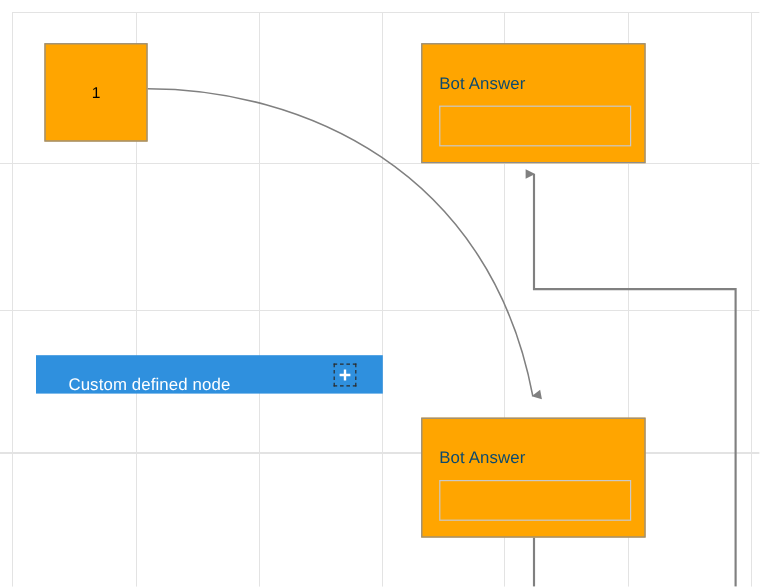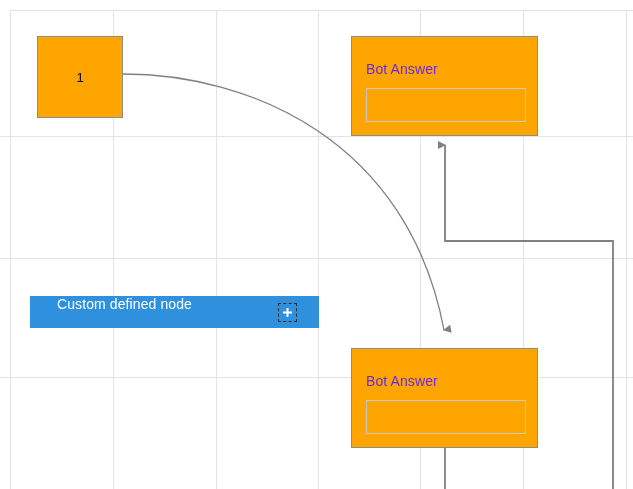--- a/index.html
+++ b/index.html
@@ -55,21 +55,21 @@
     width: 187px;
     height: 100px;
   }
   .bot-node-top { top: 36px; }
   .bot-node-bottom { top: 348px; }
   .bot-title {
     position: absolute;
     left: 14px;
     top: 24px;
     font-size: 14px;
-    color: #6d28d9;
+    color: #0c4a6e;
     letter-spacing: 0.1px;
     white-space: nowrap;
   }
   .bot-slot {
     position: absolute;
     left: 14px;
     top: 51px;
     width: 160px;
     height: 34px;
     box-sizing: border-box;
@@ -78,21 +78,21 @@
   }
   .custom-node {
     position: absolute;
     left: 30px;
     top: 296px;
     width: 289px;
     height: 32px;
     background: #2F90DE;
     box-sizing: border-box;
     display: flex;
-    align-items: flex-start;
+    align-items: flex-end;
   }
   .custom-node-label {
     color: #ffffff;
     font-size: 14px;
     margin-left: 27px;
     letter-spacing: 0.1px;
     white-space: nowrap;
   }
   .add-icon {
     position: absolute;

